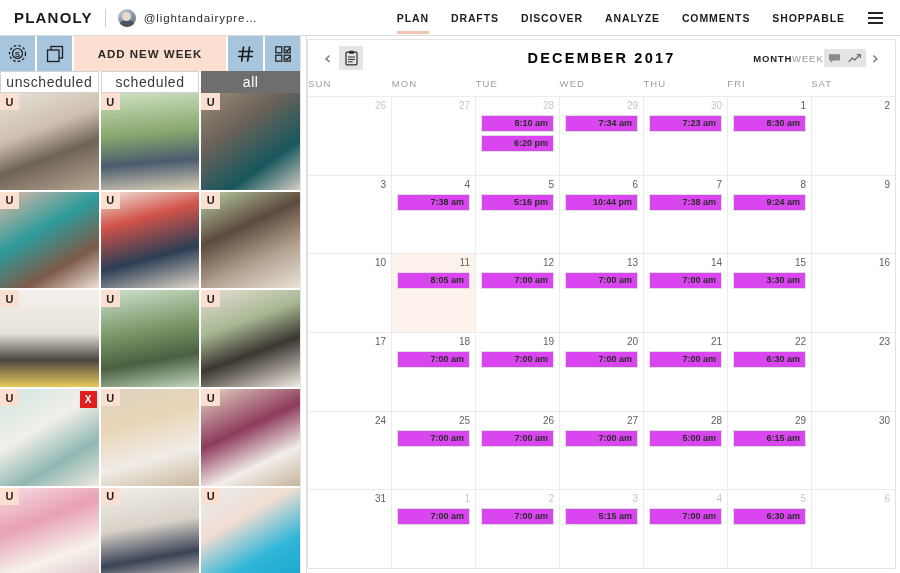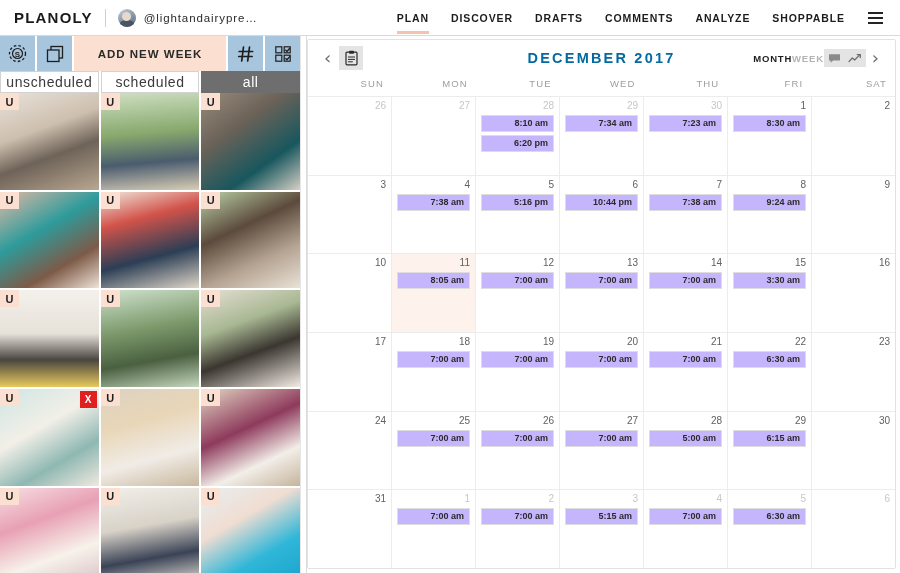--- a/index.html
+++ b/index.html
@@ -107,72 +107,72 @@
   .cal { flex: 1; display: flex; flex-direction: column; border: 1px solid #e2e2e2; border-radius: 2px; background: #fff; min-height: 0; }
 
   .cal-head { height: 36px; display: flex; align-items: center; padding: 0 10px; position: relative; }
   .arrow { font-size: 18px; color: #6d6d6d; cursor: pointer; padding: 0 6px; line-height: 1; font-family: "DejaVu Sans", sans-serif; }
   .clip-btn {
     width: 24px; height: 24px; background: #e4e4e4; display: flex;
     align-items: center; justify-content: center; cursor: pointer; margin-left: 2px;
   }
   .cal-title {
     position: absolute; left: 0; right: 0; text-align: center;
-    font-size: 14.5px; font-weight: bold; letter-spacing: 2.2px; color: #0369a1;
+    font-size: 14.5px; font-weight: bold; letter-spacing: 2.2px; color: #000000;
     pointer-events: none;
   }
   .cal-ctrls { margin-left: auto; display: flex; align-items: center; z-index: 2; }
   .vmode { font-size: 9.5px; font-weight: bold; letter-spacing: 0.8px; color: #b3b3b3; cursor: pointer; }
   .vmode.active { color: #1e1e1e; }
   .sq-btn {
     width: 21px; height: 18px; background: #e4e4e4; display: flex;
     align-items: center; justify-content: center; cursor: pointer;
   }
 
   .dow-row { display: flex; height: 20px; }
   .dow {
     flex: 1; min-width: 0; font-size: 9.5px; letter-spacing: 1.1px; color: #9d9d9d;
-    text-align: right; padding-right: 8px; padding-top: 2px;
+    text-align: left; padding-right: 8px; padding-top: 2px;
   }
 
   .weeks { flex: 1; display: flex; flex-direction: column; min-height: 0; }
   .week { flex: 1; display: flex; border-top: 1px solid #ececec; min-height: 0; }
   .day {
     flex: 1; min-width: 0; border-right: 1px solid #ececec;
     padding: 3px 5px 0 5px; display: flex; flex-direction: column;
     align-items: flex-end; position: relative; cursor: pointer;
   }
   .day:last-child { border-right: none; }
   .day.today { background: #fdf2ec; }
   .daynum { font-size: 10px; color: #606060; line-height: 12px; margin-bottom: 3px; }
   .day.muted .daynum { color: #c6c6c6; }
   .slot {
-    width: 100%; border: 1px solid #dedede; background: #c4b5fd;
+    width: 100%; border: 1px solid #dedede; background: #d946ef;
     font-size: 9px; font-weight: bold; color: #2b2b2b;
     text-align: right; padding: 2px 5px; margin-bottom: 3px; line-height: 11px;
     cursor: pointer;
     margin-left: 32px;
   }
 </style>
 </head>
 <body>
 
 <div id="app">
 
   <div class="topbar">
     <div class="brand">PLANOLY</div>
     <div class="brand-sep"></div>
     <div class="avatar"></div>
     <div class="handle">@lightandairypre…</div>
     <div class="nav" id="nav">
         <div class="nav-item active">PLAN</div>
+        <div class="nav-item">DRAFTS</div>
         <div class="nav-item">DISCOVER</div>
-        <div class="nav-item">DRAFTS</div>
+        <div class="nav-item">ANALYZE</div>
         <div class="nav-item">COMMENTS</div>
-        <div class="nav-item">ANALYZE</div>
         <div class="nav-item">SHOPPABLE</div>
         <div class="hamburger">
           <span></span>
           <span></span>
           <span></span>
         </div>
       </div>
   </div>
 
   <div class="body">

